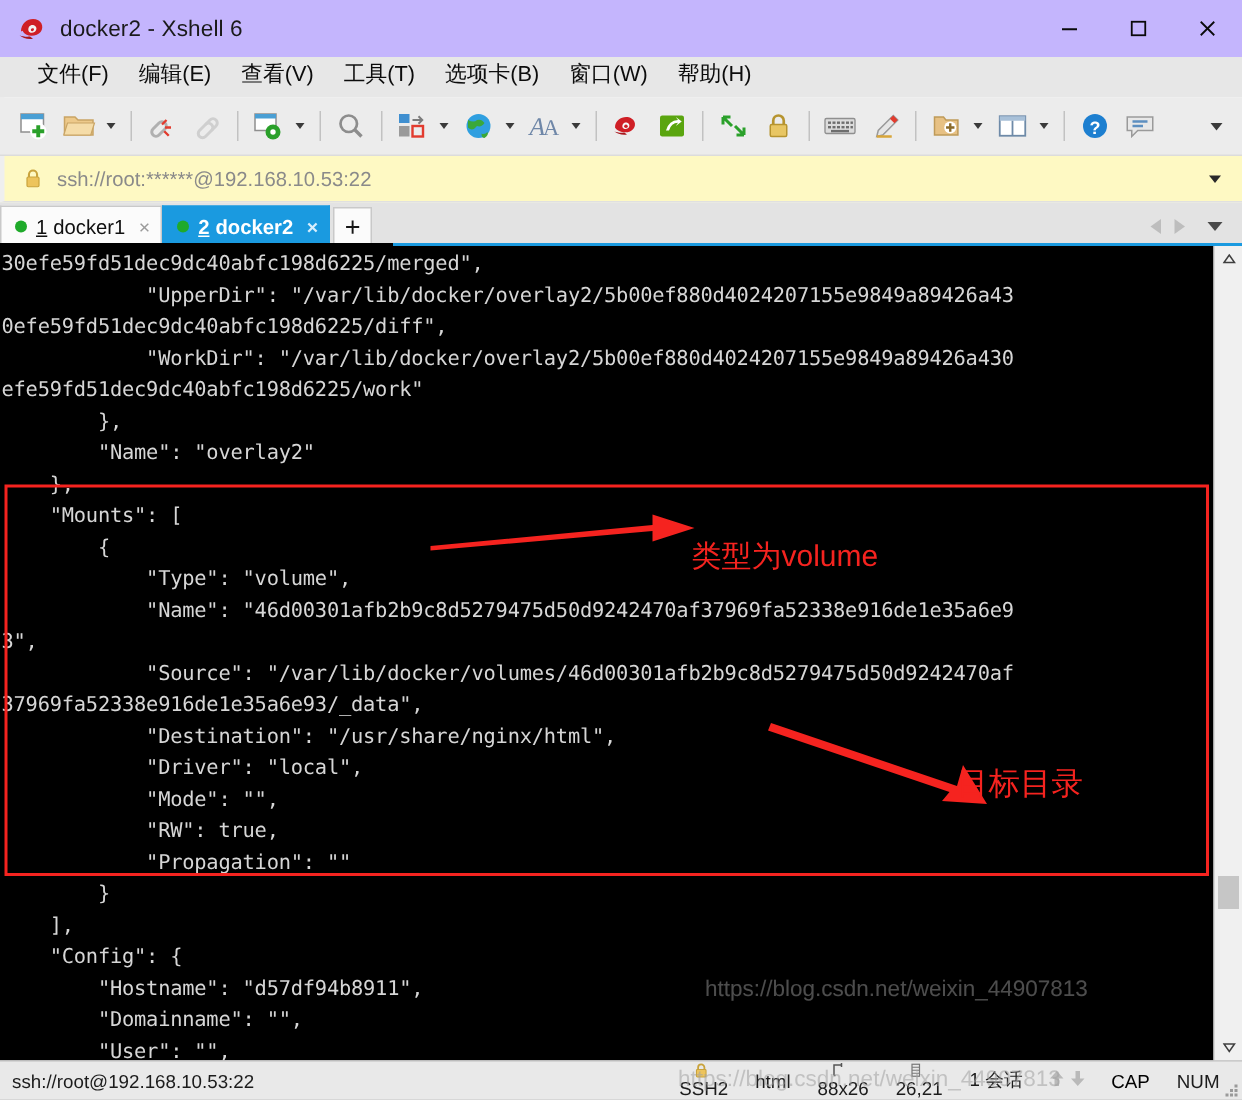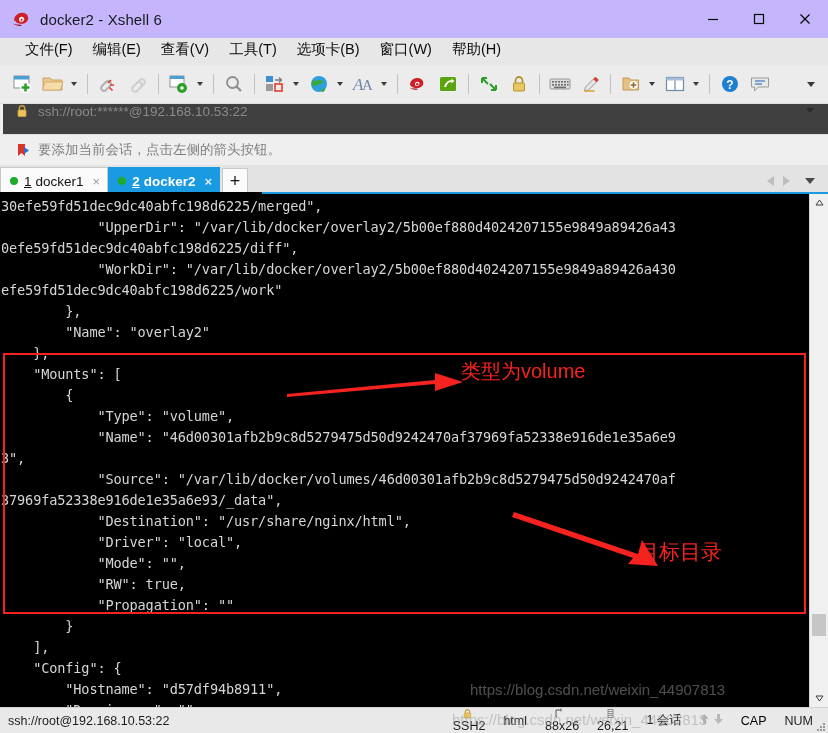--- a/index.html
+++ b/index.html
@@ -108,22 +108,23 @@
   .tb-overflow::after {
     content: "";
     border-left: 4px solid transparent;
     border-right: 4px solid transparent;
     border-top: 5px solid #3a3a3a;
   }
 
   
   .addrbar {
     height: 30px;
-    background: #404040;
-    display: flex;
+    background: #fef9c3;
+    display: flex;
+    align-items: center;
     flex: 0 0 auto;
     border-bottom: 1px solid #e0e0e0;
     border-left: 3px solid #efefef;
   }
   .lock-ic {
     width: 14px; height: 14px;
     margin-left: 12px; margin-right: 9px;
     flex: 0 0 auto;
   }
   .addr-text {
@@ -591,29 +592,20 @@
     <span class="lock-ic">
       <svg width="14" height="14" viewBox="0 0 14 14">
         <path d="M4.3 6 V4.4 a2.7 2.7 0 0 1 5.4 0 V6" fill="none" stroke="#c9a33c" stroke-width="1.4"></path>
         <rect x="3" y="6" width="8" height="6.5" rx="0.8" fill="#edc45c" stroke="#c9a33c" stroke-width="0.8"></rect>
       </svg>
     </span>
     <span class="addr-text">ssh://root:******@192.168.10.53:22</span>
     <span class="addr-caret"></span>
   </div>
 
-  <div class="noticebar">
-    <span class="notice-ic">
-      <svg width="16" height="16" viewBox="0 0 16 16">
-        <path d="M3 2 h7 v12 l-3.5 -3 l-3.5 3 z" fill="#d9342b"></path>
-        <path d="M9 5 l5 3.5 l-5 3.5 z" fill="#2f6fd0"></path>
-      </svg>
-    </span>
-    <span class="notice-text">要添加当前会话，点击左侧的箭头按钮。</span>
-  </div>
 
   <div class="tabstrip">
     <div class="tab inactive">
       <span class="tab-dot"></span>
       <span class="tab-num">1</span>
       <span>docker1</span>
       <span class="tab-close">×</span>
     </div>
     <div class="tab active">
       <span class="tab-dot"></span>
@@ -669,21 +661,21 @@
     <div class="redbox" style="left:3px; top:159px; width:803px; height:261px;"></div>
 
     <svg class="arrow-svg" style="left:285px; top:176px; width:180px; height:28px;" viewBox="0 0 180 28">
       <path d="M2 24 L150 10 L150 3 L178 12 L150 21 L150 14 L2 27 Z" fill="#f5231f"></path>
     </svg>
 
     <svg class="arrow-svg" style="left:512px; top:316px; width:150px; height:62px;" viewBox="0 0 150 62">
       <path d="M2 2 L126 44 L130 30 L146 56 L116 54 L121 48 L0 7 Z" fill="#f5231f"></path>
     </svg>
 
-    <div class="annot" style="left:461px; top:164px; font-size:20px;">类型为volume</div>
+    <div class="annot" style="left:461px; top:193px; font-size:20px;">类型为volume</div>
     <div class="annot" style="left:638px; top:344px; font-size:21px;">目标目录</div>
 
     <div class="watermark" style="left:470px; top:487px;">https://blog.csdn.net/weixin_44907813</div>
 
     <div class="term-scroll">
       <div class="sb-arrow">
         <svg width="9" height="7" viewBox="0 0 9 7">
             <path d="M4.5 1 L8 6 L1 6 Z" fill="none" stroke="#3f3f3f" stroke-width="1"></path>
           </svg>
       </div>

